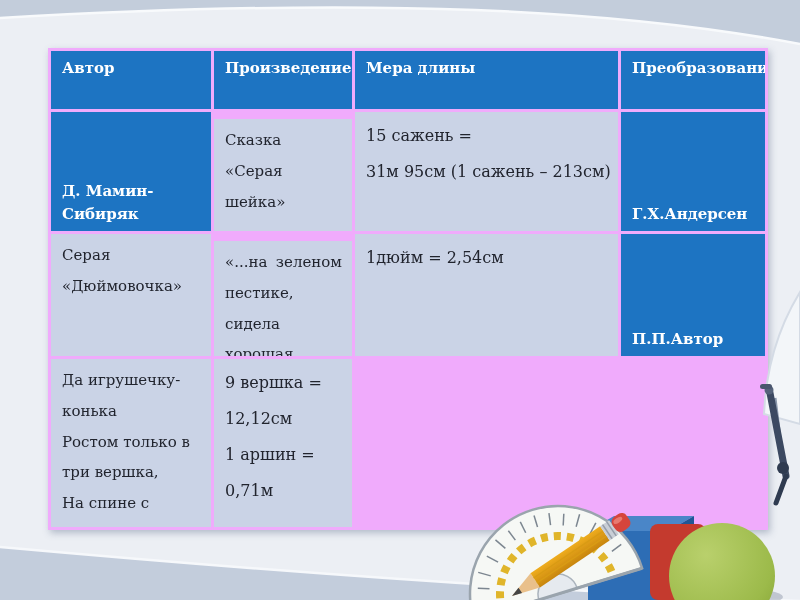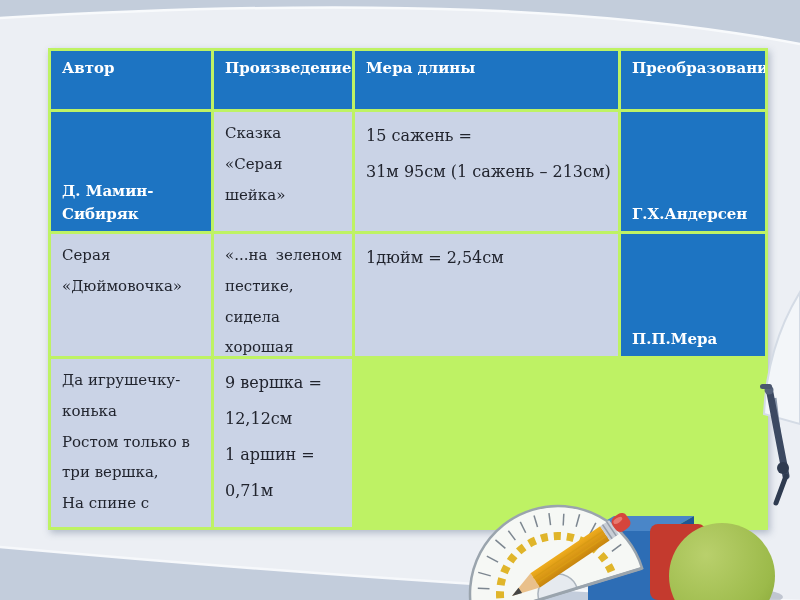--- a/index.html
+++ b/index.html
@@ -6,32 +6,32 @@
   body{width:800px;height:600px;font-family:"DejaVu Serif","Liberation Serif",serif;}
   .slide{position:relative;width:800px;height:600px;background:#eceff4;overflow:hidden;}
   .bg-svg{position:absolute;left:0;top:0;z-index:1;}
   .decor-svg{position:absolute;left:0;top:0;z-index:3;pointer-events:none;}
 
   .measures-table{
     position:absolute;left:48px;top:48px;width:720px;height:482px;z-index:2;
     display:grid;
     grid-template-columns:160px 138px 263px 144px;
     grid-template-rows:58px 119px 122px 168px;
-    gap:3px;padding:3px;background:#bef264;box-sizing:border-box;
+    gap:3px;padding:3px;background:#f0abfc;box-sizing:border-box;
     box-shadow:2px 3px 7px rgba(70,90,120,.35);
   }
   .cell{
     box-sizing:border-box;display:flex;align-items:flex-start;
     padding:6px 10px 6px 11px;overflow:hidden;
   }
   .cell-inner{width:100%;}
   .th{background:#1d74c2;color:#ffffff;font-weight:bold;font-size:15px;line-height:1.5;}
   .author{background:#1d74c2;color:#ffffff;font-weight:bold;font-size:15px;line-height:1.5;align-items:flex-end;}
   .body-cell{background:#cad3e6;color:#21242e;font-size:15px;line-height:2.05;}
-  .justify{text-align:justify;}
+  .justify{text-align:justify;margin-top:7px;}
   .preline{white-space:pre-line;}
   .conv{font-size:16px;line-height:2.25;padding-right:6px;}
 </style>
 </head>
 <body>
 
 <div class="slide">
 
   <svg class="bg-svg" width="800" height="600" viewBox="0 0 800 600">
 
@@ -72,21 +72,21 @@
     <div class="cell body-cell preline">
       <div class="cell-inner">Серая
 «Дюймовочка»</div></div>
     <div class="cell body-cell justify">
       <div class="cell-inner">«...на зеленом пестике, сидела хорошая крошечная девочка ростом не больше дюйма».</div>
       </div>
     <div class="cell body-cell conv preline">
       <div class="cell-inner">1дюйм = 2,54см</div></div>
 
     <div class="cell author">
-      <div class="cell-inner">П.П.Мера</div>
+      <div class="cell-inner">П.П.Автор</div>
       </div>
     <div class="cell body-cell preline">
       <div class="cell-inner">Да игрушечку-конька
 Ростом только в три вершка,
 На спине с двумя горбами
 Да с аршинными ушами»</div></div>
     <div class="cell body-cell conv preline">
       <div class="cell-inner">9 вершка = 12,12см
 1 аршин = 0,71м</div></div>
   </div>

